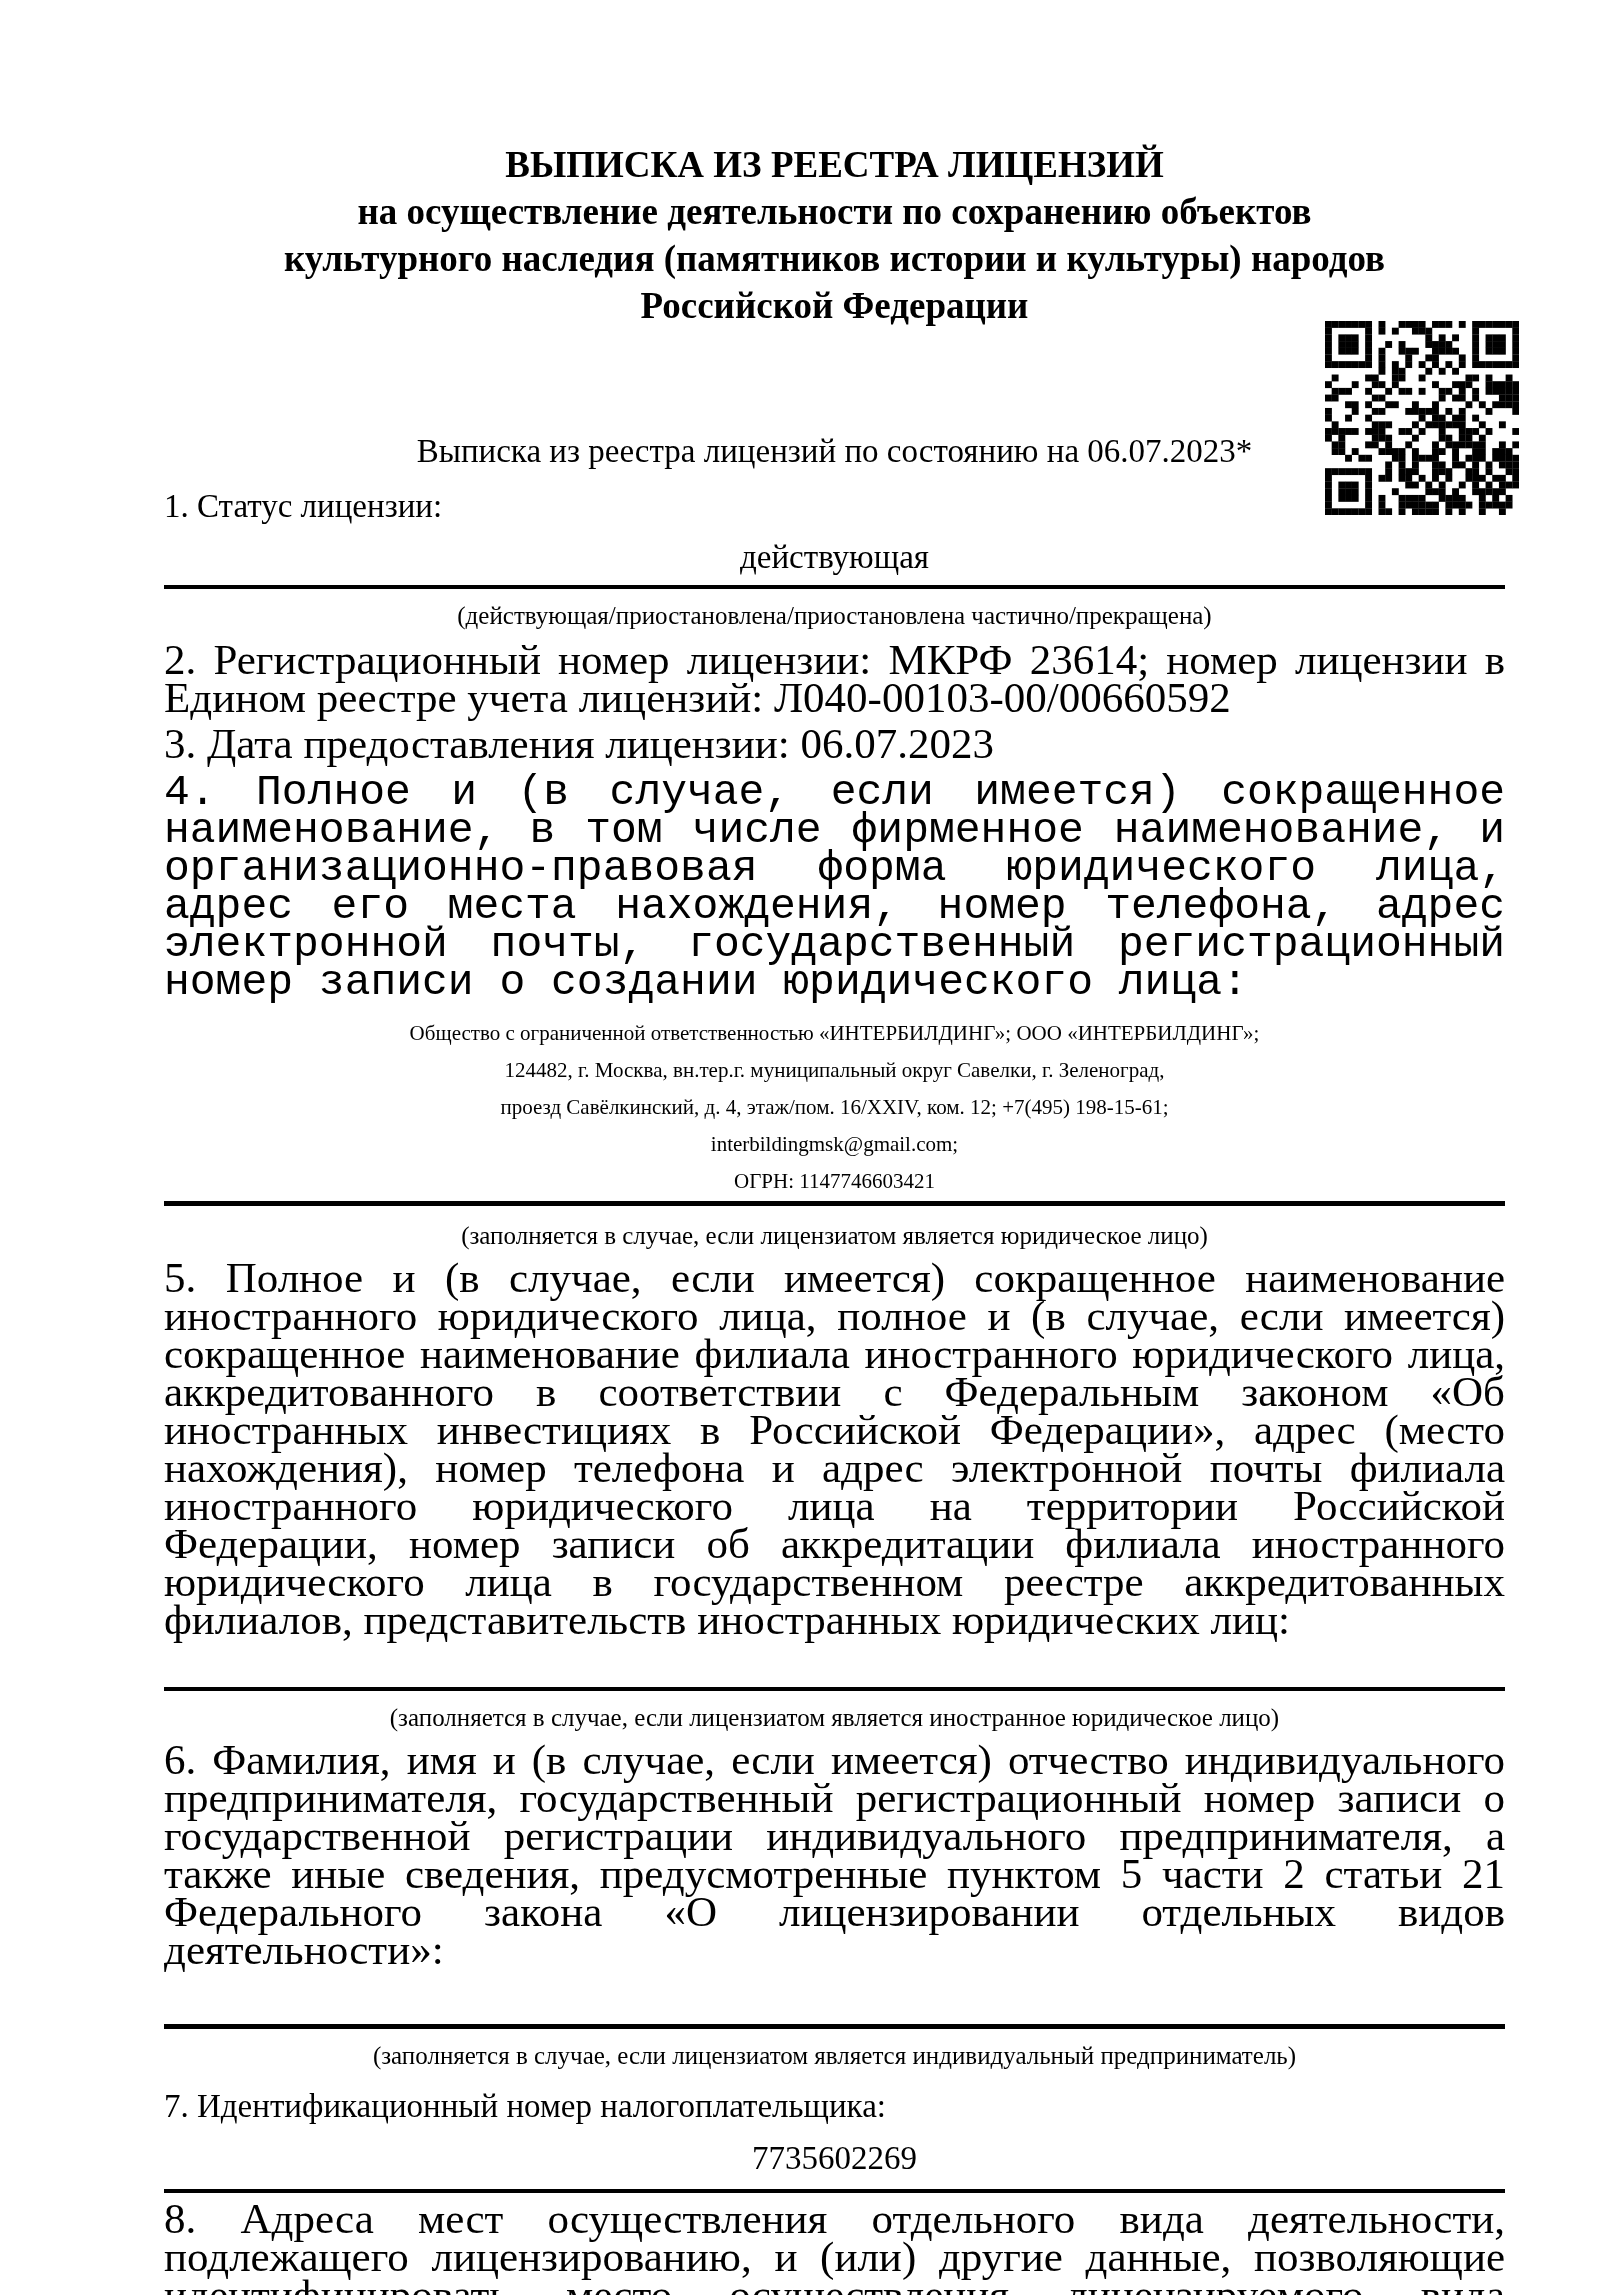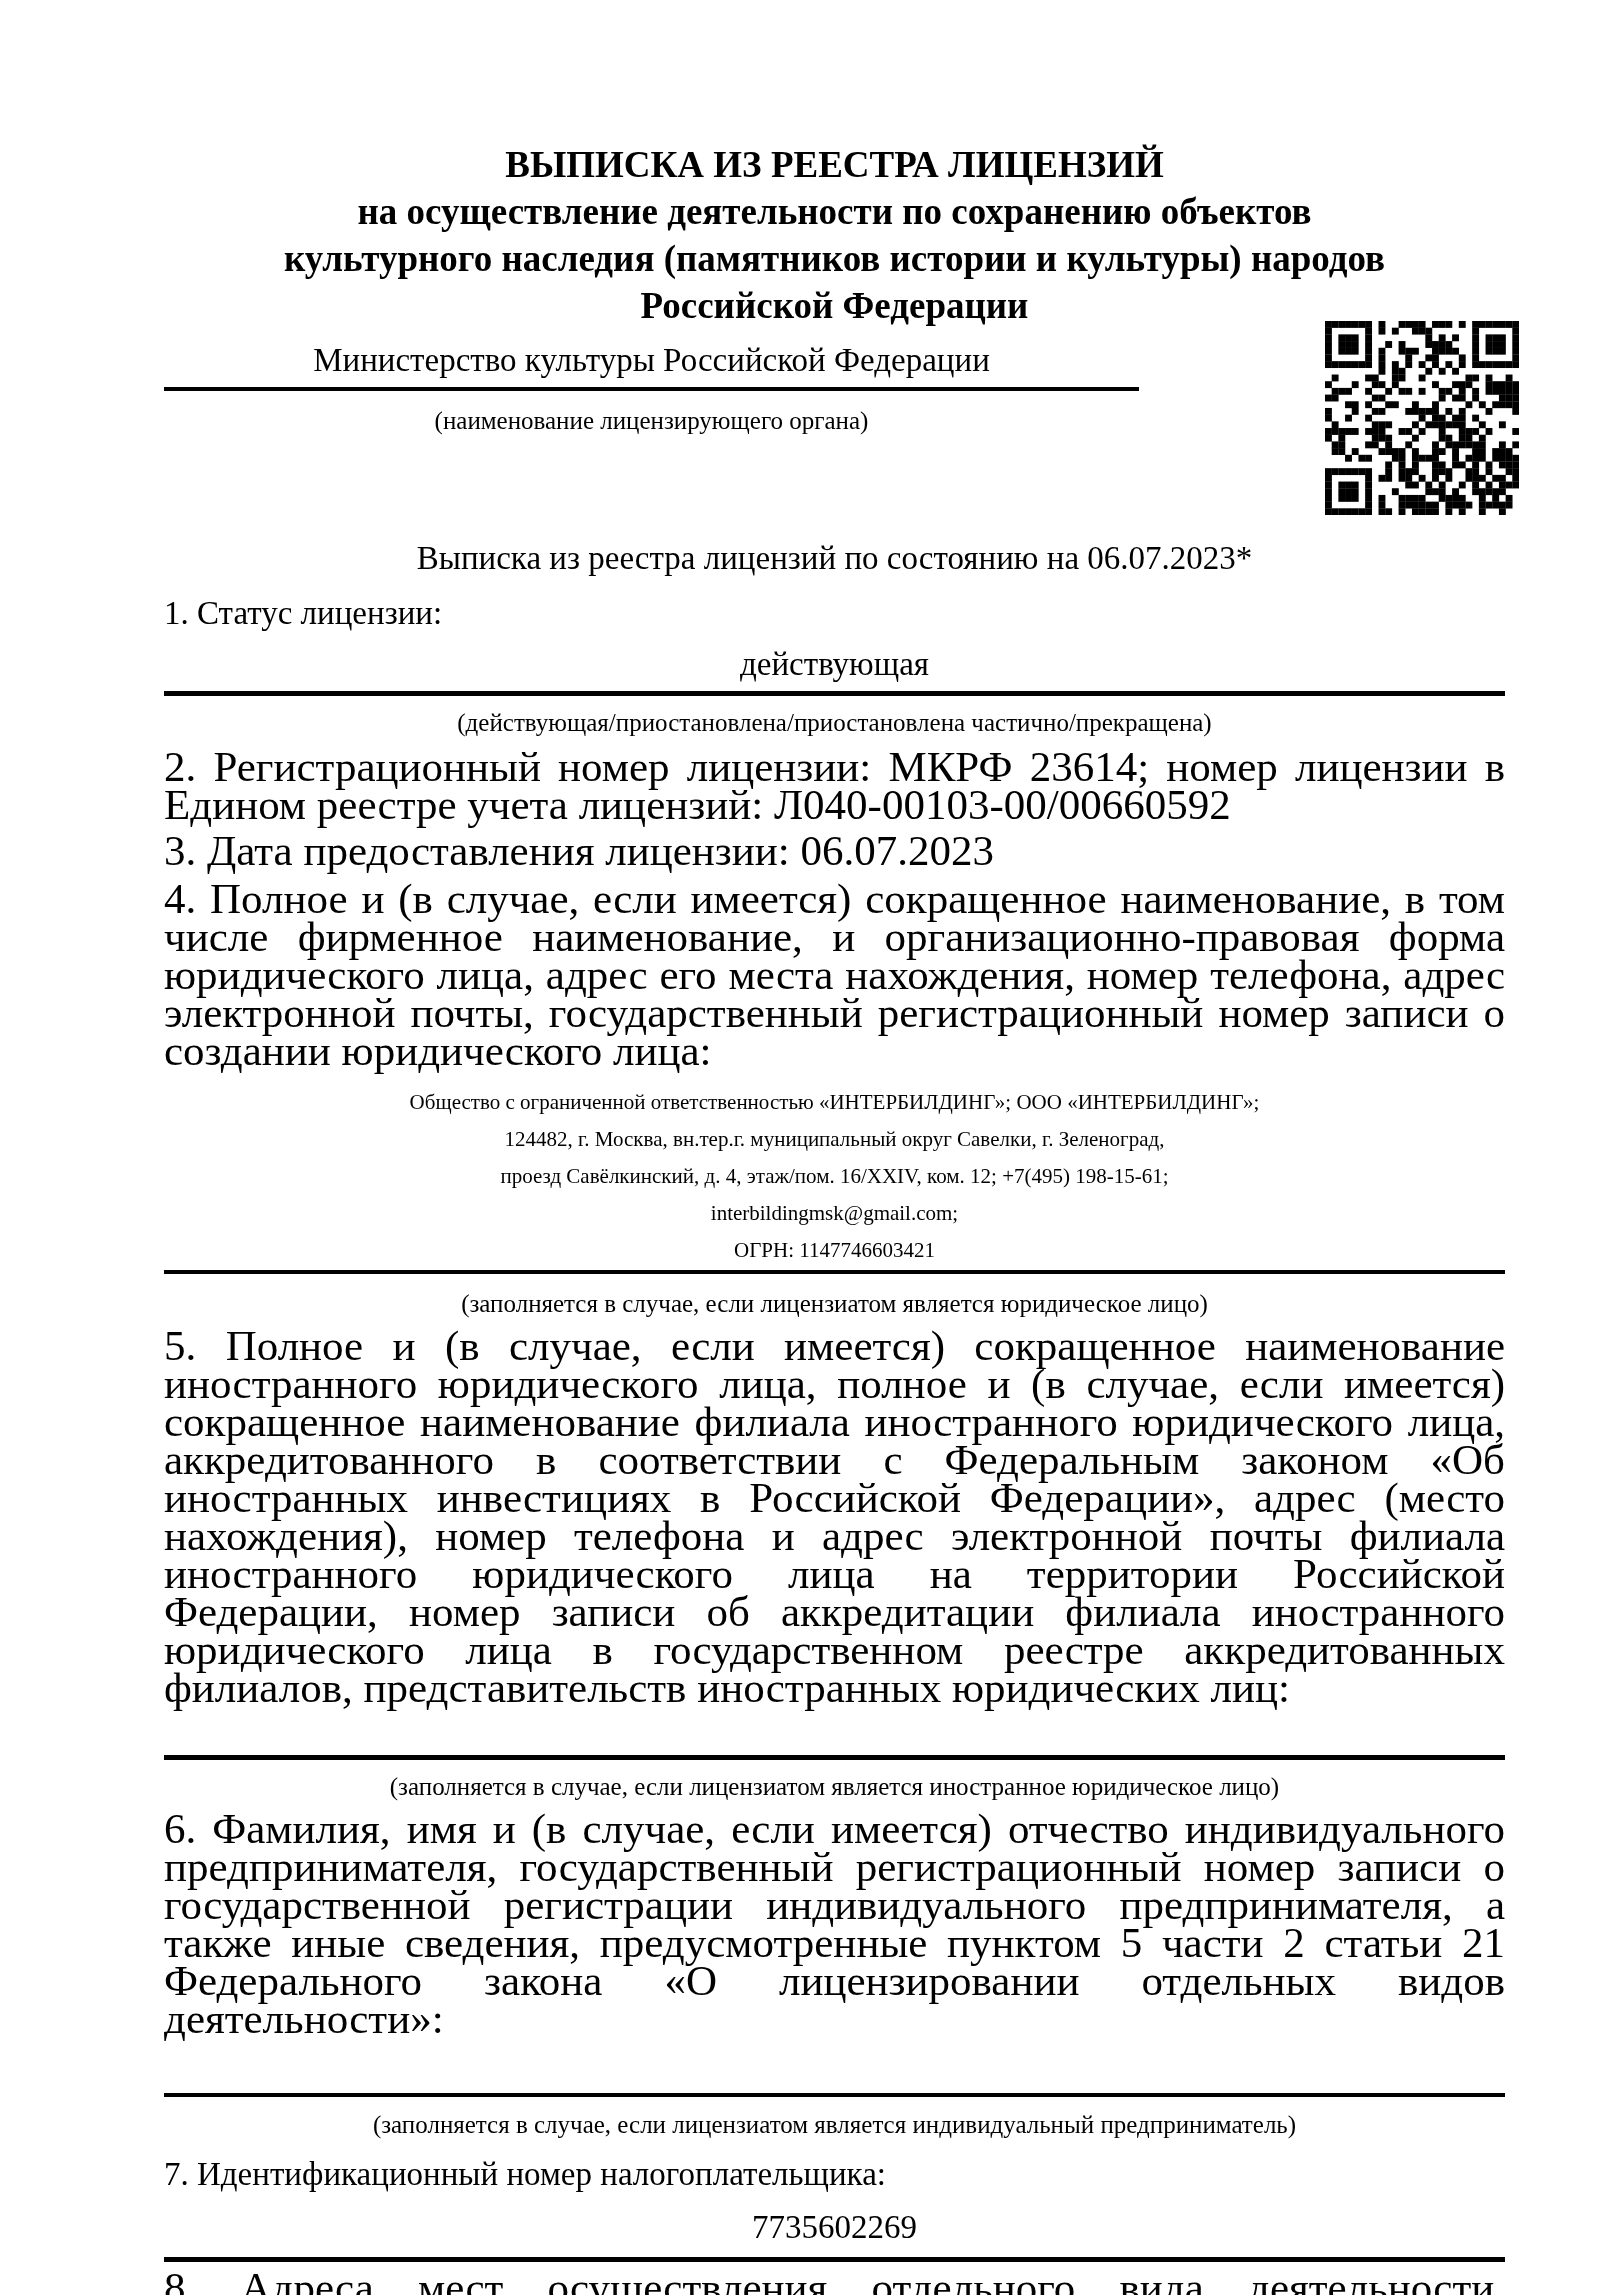--- a/index.html
+++ b/index.html
@@ -83,21 +83,21 @@
     font-size:21px;
     line-height:37px;
     text-align:center;
   }
   .m-item1-label{margin-top:17px;}
   .m-item1-value{margin-top:13px;}
   .m-rule1{margin-top:8.5px;}
   .m-caption1{margin-top:11.8px;}
   .m-item2{margin-top:10.5px;}
   .m-item3{margin-top:7.9px;}
-  .m-item4{margin-top:10.5px;}
+  .m-item4{margin-top:10.5px;font-family:Liberation Mono, monospace;}
   .m-company{margin-top:13.7px;}
   .m-rule2{margin-top:0.7px;}
   .m-caption2{margin-top:15px;}
   .m-item5{margin-top:7.9px;}
   .m-rule3{margin-top:48px;}
   .m-caption3{margin-top:11.8px;}
   .m-item6{margin-top:7.9px;}
   .m-rule4{margin-top:55px;}
   .m-caption4{margin-top:12.4px;}
   .m-item7-label{margin-top:15.7px;}
@@ -538,25 +538,20 @@
 
   <div class="content">
 
     <div class="title-block">
       <div>ВЫПИСКА ИЗ РЕЕСТРА ЛИЦЕНЗИЙ</div>
       <div>на осуществление деятельности по сохранению объектов</div>
       <div>культурного наследия (памятников истории и культуры) народов</div>
       <div>Российской Федерации</div>
     </div>
 
-    <div class="authority-block">
-      <div class="authority-name">Министерство культуры Российской Федерации</div>
-      <div class="rule authority-rule"></div>
-      <div class="caption authority-caption">(наименование лицензирующего органа)</div>
-    </div>
 
     <div class="statement">Выписка из реестра лицензий по состоянию на 06.07.2023*</div>
 
     <div class="label-line m-item1-label">1. Статус лицензии:</div>
     <div class="value-line m-item1-value">действующая</div>
     <div class="rule m-rule1"></div>
     <div class="caption m-caption1">(действующая/приостановлена/приостановлена частично/прекращена)</div>
 
     <div class="para m-item2">2. Регистрационный номер лицензии: МКРФ 23614; номер лицензии в Едином реестре учета лицензий: Л040-00103-00/00660592</div>
 

